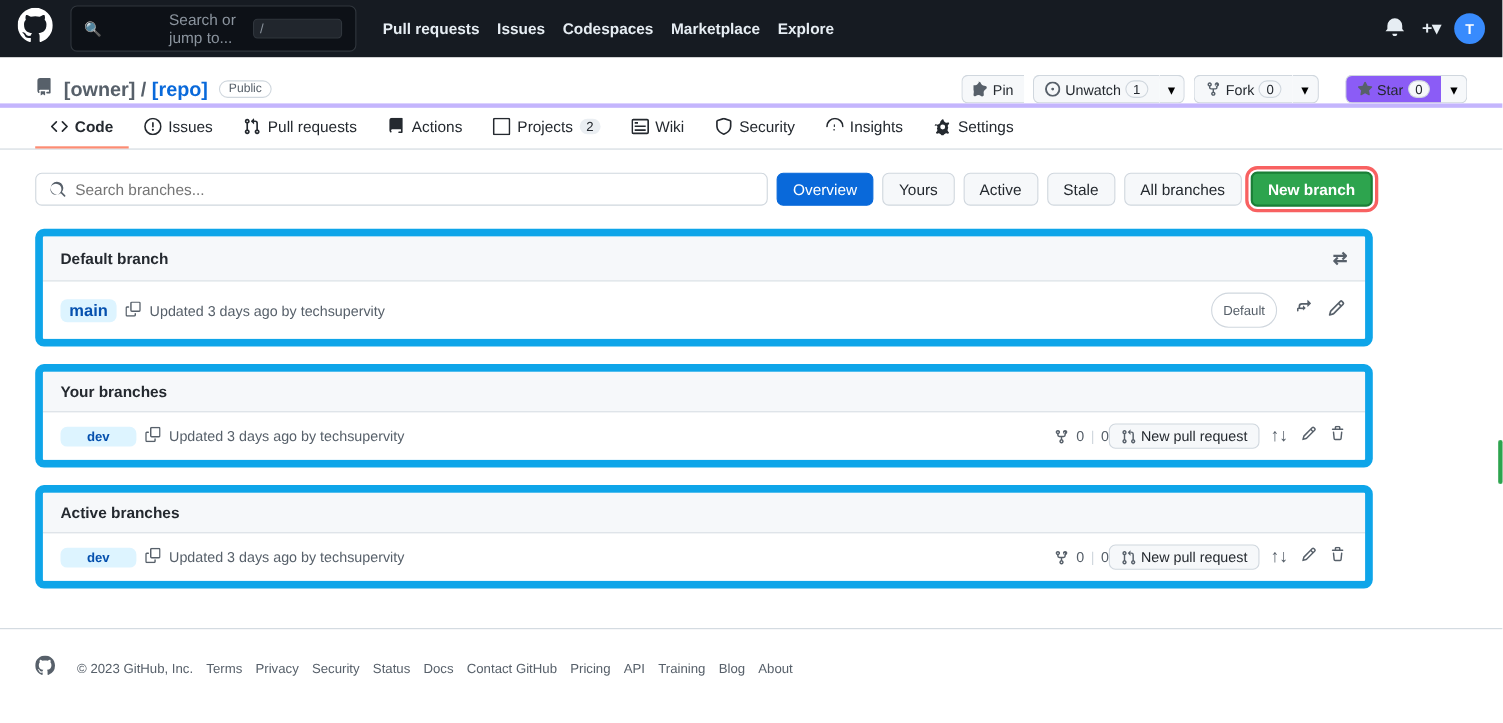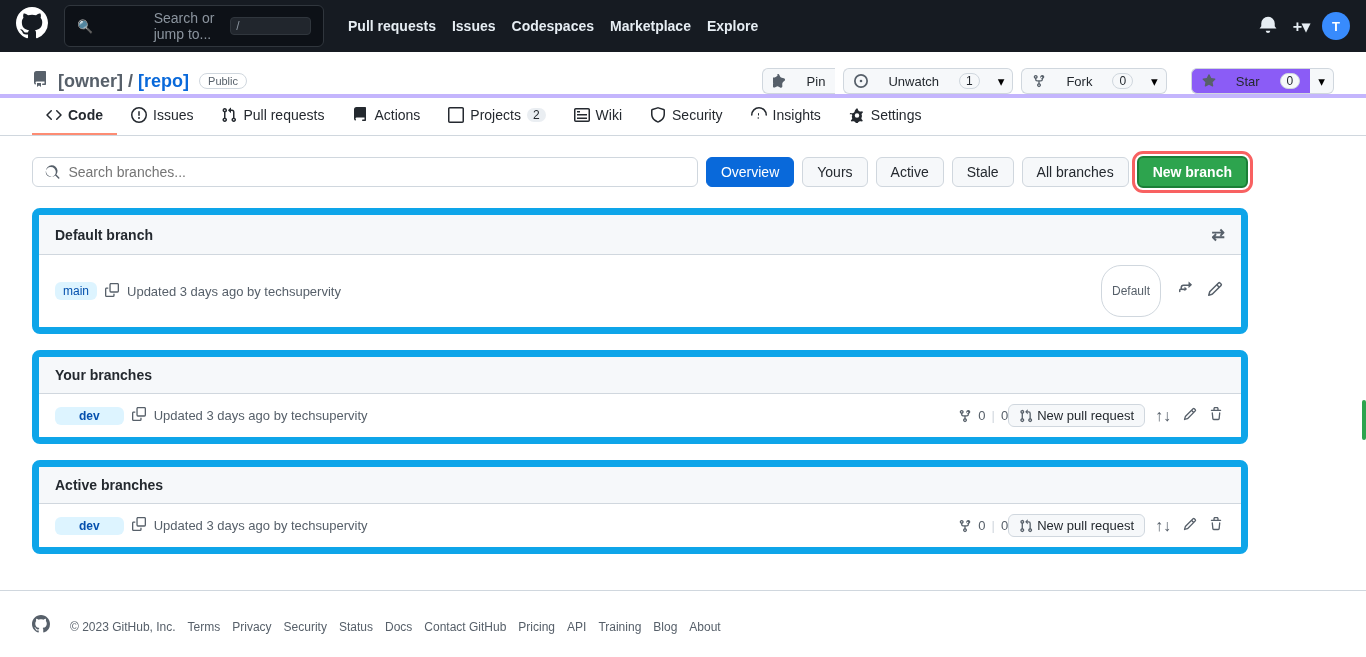--- a/index.html
+++ b/index.html
@@ -18,21 +18,21 @@
     .avatar-circle { width: 28px; height: 28px; border-radius: 50%; background: #388bfd; display: flex; align-items: center; justify-content: center; color: #fff; font-size: 13px; font-weight: 600; }
 
     
     .repo-header { padding: 16px 32px 0; display: flex; align-items: center; justify-content: space-between; border-bottom: 4px solid #c4b5fd; }
     .repo-title-row { display: flex; align-items: center; gap: 10px; }
     .repo-icon { color: #57606a; font-size: 18px; }
     .repo-name { font-size: 18px; color: #57606a; font-weight: 400; }
     .repo-name span { color: #0969da; font-weight: 600; }
     .public-badge { font-size: 11px; border: 1px solid #d0d7de; border-radius: 20px; padding: 1px 8px; color: #57606a; font-weight: 500; }
     .repo-actions { display: flex; gap: 8px; }
-    .action-btn { display: flex; align-items: center; gap: 20px; font-size: 13px; border: 1px solid #d0d7de; border-radius: 6px; padding: 4px 10px; cursor: pointer; background: #f6f8fa; color: #24292f; text-decoration: none; }
+    .action-btn { display: flex; align-items: center; gap: 4px; font-size: 13px; border: 1px solid #d0d7de; border-radius: 6px; padding: 4px 10px; cursor: pointer; background: #f6f8fa; color: #24292f; text-decoration: none; }
     .action-btn .count { background: #f6f8fa; border: 1px solid #d0d7de; border-radius: 20px; padding: 0 6px; font-size: 12px; }
     .action-btn-dropdown { border-left: 1px solid #d0d7de; padding: 4px 8px; cursor: pointer; background: #f6f8fa; border-radius: 0 6px 6px 0; border: 1px solid #d0d7de; border-left: none; }
     .btn-group { display: flex; }
     .btn-group .action-btn { border-radius: 6px 0 0 6px; border-right: none; }
     .btn-group .action-btn-dropdown { border-radius: 0 6px 6px 0; }
     .star-btn { background: #8b5cf6; margin-left: 16px; }
 
     
     .repo-tabs { display: flex; gap: 0; padding: 0 32px; border-bottom: 1px solid #d0d7de; margin-top: -1px; }
     .tab { display: flex; align-items: center; gap: 6px; padding: 10px 14px; font-size: 14px; color: #24292f; cursor: pointer; border-bottom: 2px solid transparent; text-decoration: none; }
@@ -48,25 +48,25 @@
     .branch-search input { border: none; outline: none; width: 100%; font-size: 14px; color: #24292f; }
     .branch-filter-btn { padding: 6px 14px; border-radius: 6px; border: 1px solid #d0d7de; font-size: 14px; cursor: pointer; background: #f6f8fa; color: #24292f; }
     .branch-filter-btn.active { background: #0969da; color: #fff; border-color: #0969da; }
     .new-branch-btn { padding: 6px 14px; border-radius: 6px; border: 2px solid #1a7f37; font-size: 14px; cursor: pointer; background: #2da44e; color: #fff; font-weight: 600; outline: 3px solid #f86161; outline-offset: 2px; }
 
     
     .branch-section { border: 7px solid #0ea5e9; border-radius: 8px; margin-bottom: 16px; overflow: hidden; }
     .branch-section-header { background: #f6f8fa; padding: 10px 16px; font-size: 14px; font-weight: 600; color: #24292f; border-bottom: 1px solid #d0d7de; display: flex; align-items: center; justify-content: space-between; }
     .branch-row { display: flex; align-items: center; padding: 10px 16px; border-bottom: 1px solid #d0d7de; background: #fff; }
     .branch-row:last-child { border-bottom: none; }
-    .branch-tag { background: #ddf4ff; color: #0550ae; border-radius: 6px; padding: 2px 8px; font-size: 12px; font-weight: 400; margin-right: 8px; border: none; }
+    .branch-tag { background: #ddf4ff; color: #0550ae; border-radius: 6px; padding: 2px 8px; font-size: 15px; font-weight: 700; margin-right: 8px; border: none; }
     .branch-tag-green { background: #ddf4ff; color: #0550ae; border-radius: 6px; padding: 2px 24px; font-size: 12px; font-weight: 600; margin-right: 8px; }
     .copy-icon { color: #57606a; cursor: pointer; font-size: 14px; margin-right: 8px; }
     .branch-meta { color: #57606a; font-size: 13px; flex: 1; }
-    .default-badge { background: #fff; border: 1px solid #d0d7de; border-radius: 20px; padding: 18px 10px; font-size: 12px; color: #57606a; margin-left: auto; margin-right: 16px; }
+    .default-badge { background: #fff; border: 1px solid #d0d7de; border-radius: 20px; padding: 8px 10px; font-size: 12px; color: #57606a; margin-left: auto; margin-right: 16px; }
     .branch-actions { display: flex; align-items: center; gap: 8px; margin-left: auto; }
     .compare-btn { display: flex; align-items: center; gap: 4px; font-size: 13px; border: 1px solid #d0d7de; border-radius: 6px; padding: 3px 10px; cursor: pointer; background: #f6f8fa; color: #24292f; }
     .icon-action { background: none; border: none; color: #57606a; cursor: pointer; font-size: 16px; padding: 2px; }
     .pr-count { color: #57606a; font-size: 13px; display: flex; gap: 6px; align-items: center; }
     .pr-count .sep { color: #d0d7de; }
 
     
     .footer { border-top: 1px solid #d0d7de; padding: 24px 32px; display: flex; flex-wrap: wrap; gap: 12px; align-items: center; color: #57606a; font-size: 12px; }
     .footer a { color: #57606a; text-decoration: none; }
     .footer-logo { margin-right: 8px; font-size: 18px; }

